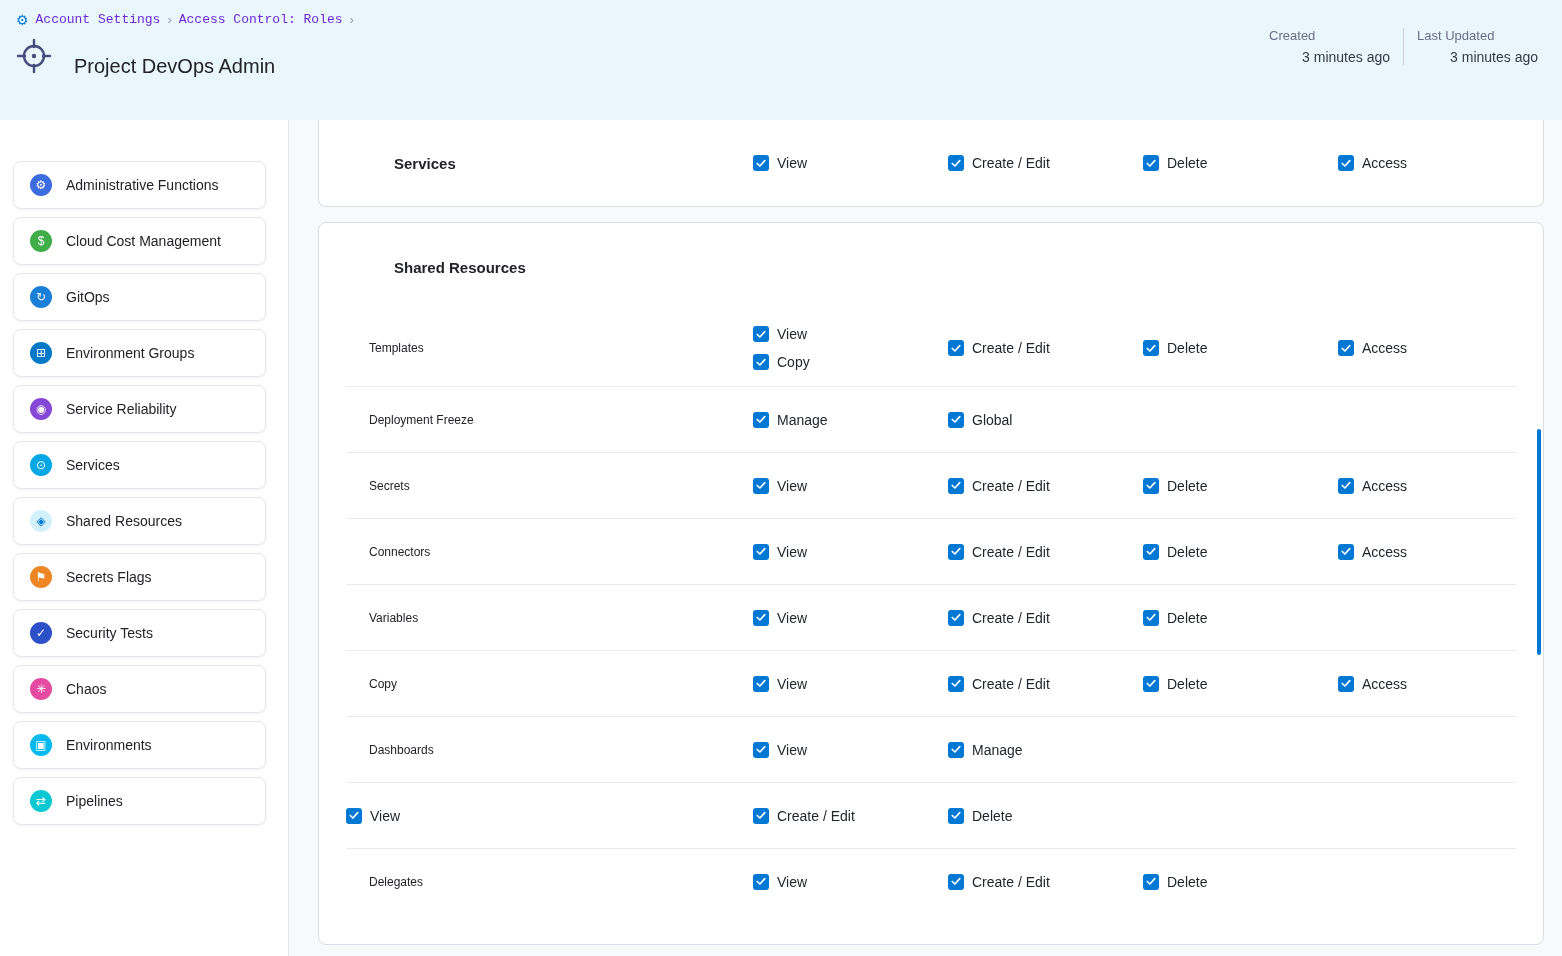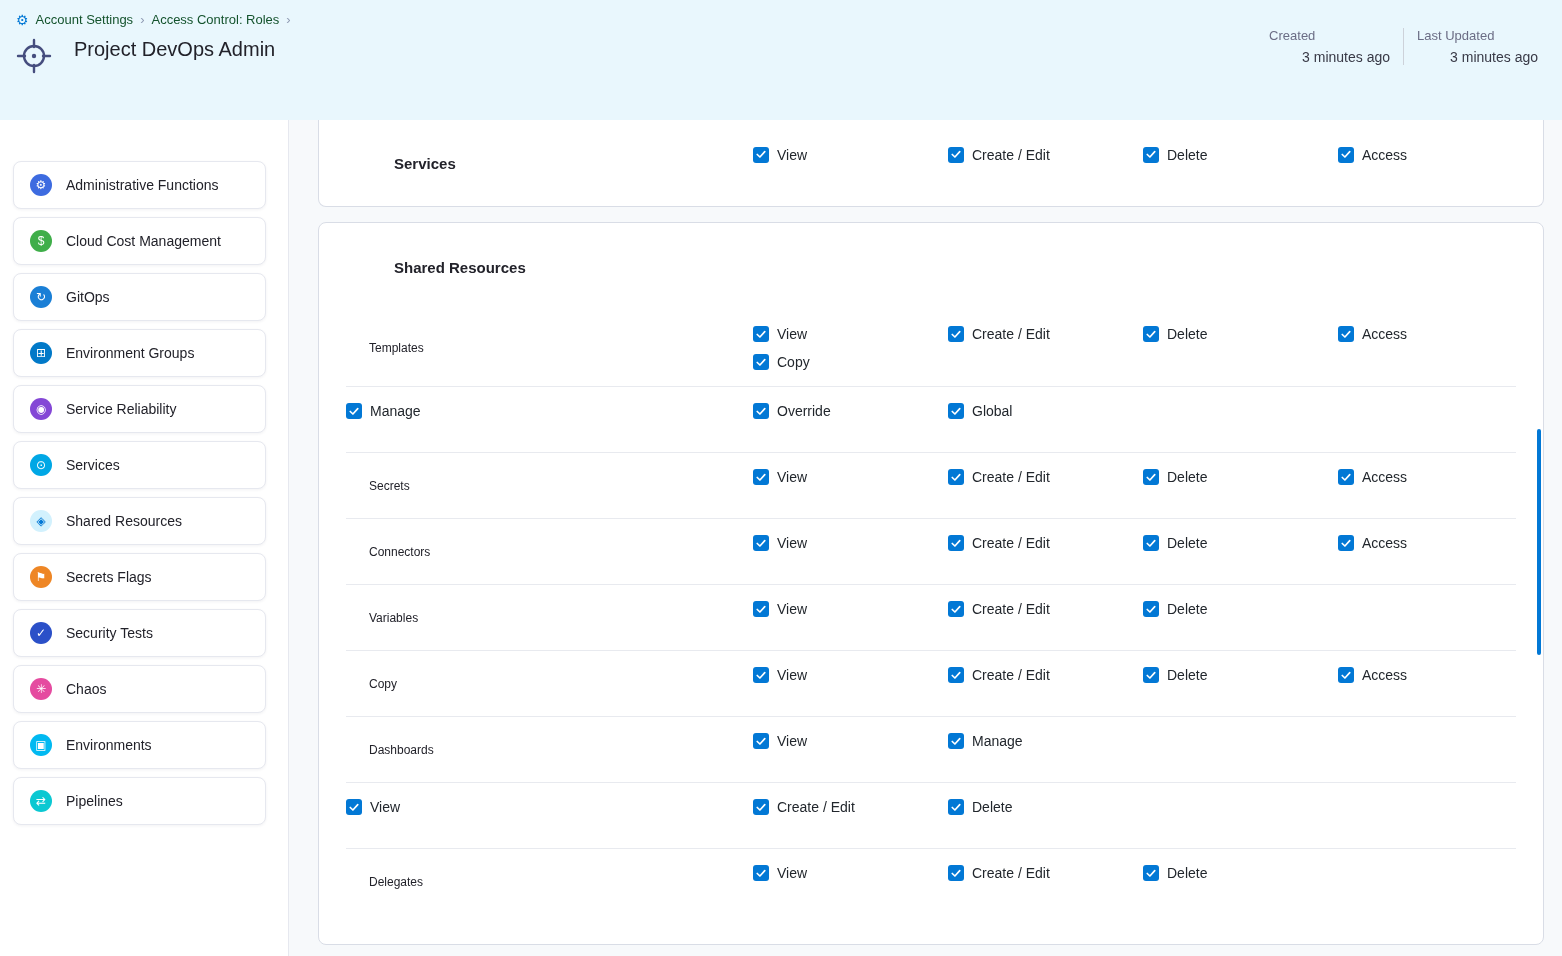--- a/index.html
+++ b/index.html
@@ -4,23 +4,23 @@
 <style>
   * { margin:0; padding:0; box-sizing:border-box; }
   html,body { width:1562px; height:956px; overflow:hidden;
     font-family:"Liberation Sans","DejaVu Sans",sans-serif;
     background:#ffffff; color:#1c1c28; }
 
   
   .header { height:120px; background:#e9f7fd; position:relative; padding:12px 16px 0 16px; }
   .breadcrumb { display:flex; align-items:center; gap:7px; font-size:13px; }
   .bc-gear { color:#0278d5; font-size:14px; line-height:1; }
-  .crumb { color:#14532d; cursor:pointer; }
+  .crumb { color:#6d28d9; cursor:pointer;font-family:Liberation Mono, monospace; }
   .crumb-sep { color:#8f9bb3; font-size:13px; }
-  .title-row { display:flex; align-items:flex-start; gap:22px; margin-top:11px; }
+  .title-row { display:flex; align-items:flex-end; gap:22px; margin-top:11px; }
   .page-title { font-size:20px; font-weight:500; color:#22222a; }
   .header-meta { position:absolute; top:28px; right:24px; display:flex; align-items:stretch; }
   .meta-col { display:flex; flex-direction:column; gap:6px; }
   .meta-label { font-size:13px; color:#6b6d85; }
   .meta-value { font-size:14px; color:#383946;margin-left:33px; }
   .meta-divider { width:1px; background:#cdd2da; margin:0 13px; }
 
   
   .layout { display:flex; height:836px; }
   .sidebar { width:289px; flex:none; border-right:1px solid #e6e8ef; background:#fff; padding:41px 0 0 13px; }
@@ -43,21 +43,21 @@
   .head-icon { width:26px; height:26px; border-radius:50%; display:flex; align-items:center;
     justify-content:center; font-size:13px; line-height:1; flex:none; }
   .section-title { font-size:15px; font-weight:600; color:#22222a; }
 
   .svc-row { display:grid; grid-template-columns:434px 195px 195px 195px 1fr; align-items:center; height:100%; }
 
   .rows-wrap { margin:0 27px; }
   .perm-row { display:grid; grid-template-columns:407px 195px 195px 195px 1fr; border-bottom:1px solid #e8eaef; }
   .perm-row:last-child { border-bottom:none; }
   .row-label { padding-left:23px; font-size:12px; color:#22222a; align-self:center; }
-  .perm-cell { display:flex; flex-direction:column; gap:12px;
+  .perm-cell { display:flex; flex-direction:column; justify-content:center; gap:12px;
     padding:16px 0; min-height:65px; }
 
   
   .cb { display:flex; align-items:center; gap:8px; cursor:pointer; }
   .cb-box { width:16px; height:16px; background:#0278d5; border-radius:3px; display:flex;
     align-items:center; justify-content:center; flex:none; }
   .cb-box svg { width:10px; height:9px; display:block; }
   .cb-box polyline { fill:none; stroke:#fff; stroke-width:2; stroke-linecap:round; stroke-linejoin:round; }
   .cb-label { font-size:14px; color:#22272d; white-space:nowrap; }
 
@@ -255,38 +255,29 @@
                 <span class="cb-box">
                   <svg viewBox="0 0 12 10">
                     <polyline points="1.5,5 4.7,8 10.5,1.6"></polyline>
                   </svg>
                 </span>
                 <span class="cb-label">Access</span>
               </span>
             </div>
           </div>
           <div class="perm-row">
+            <div class="row-label">Deployment Freeze</div>
             <div class="perm-cell">
               <span class="cb">
                 <span class="cb-box">
                   <svg viewBox="0 0 12 10">
                     <polyline points="1.5,5 4.7,8 10.5,1.6"></polyline>
                   </svg>
                 </span>
                 <span class="cb-label">Manage</span>
-              </span>
-            </div>
-            <div class="perm-cell">
-              <span class="cb">
-                <span class="cb-box">
-                  <svg viewBox="0 0 12 10">
-                    <polyline points="1.5,5 4.7,8 10.5,1.6"></polyline>
-                  </svg>
-                </span>
-                <span class="cb-label">Override</span>
               </span>
             </div>
             <div class="perm-cell">
               <span class="cb">
                 <span class="cb-box">
                   <svg viewBox="0 0 12 10">
                     <polyline points="1.5,5 4.7,8 10.5,1.6"></polyline>
                   </svg>
                 </span>
                 <span class="cb-label">Global</span>

